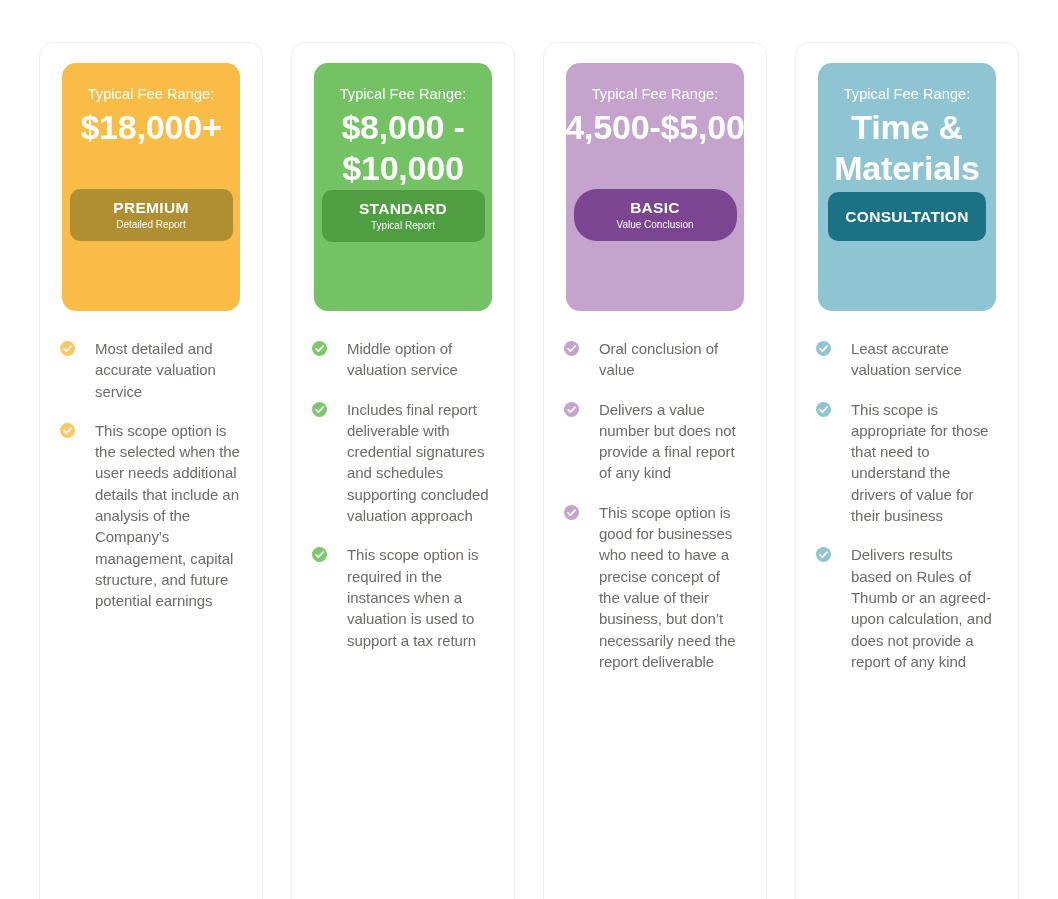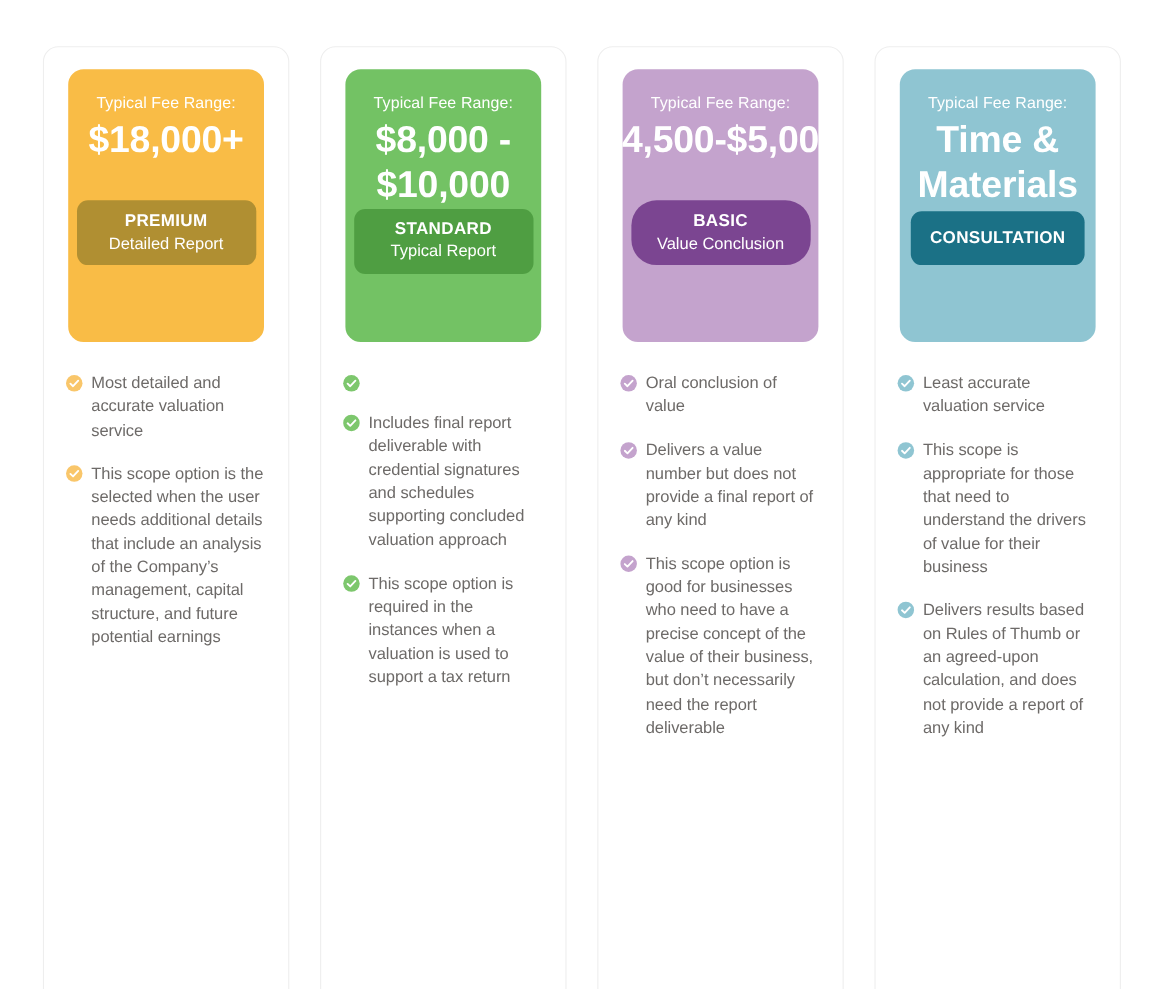--- a/index.html
+++ b/index.html
@@ -84,41 +84,41 @@
     color: #ffffff;
     font-size: 15.5px;
     font-weight: 700;
     letter-spacing: 0.3px;
     line-height: 1.25;
     text-align: center;
   }
 
   .badge-sub {
     color: #ffffff;
-    font-size: 15px;
+    font-size: 10px;
     font-weight: 400;
     line-height: 1.3;
     text-align: right;
     margin-top: 1px;
   }
 
   .badge-sub:empty { display: none; }
 
   .features {
     width: 100%;
     padding: 27px 22px 0 20px;
     display: flex;
     flex-direction: column;
     gap: 18px;
   }
 
   .feature {
     display: flex;
     align-items: flex-start;
-    gap: 8px;
+    gap: 20px;
   }
 
   .check-icon {
     flex: 0 0 auto;
     width: 15px;
     height: 15px;
     border-radius: 50%;
     margin-top: 3px;
     display: flex;
     align-items: center;
@@ -177,20 +177,21 @@
         <div class="badge-sub">Typical Report</div>
       </div>
     </div>
     <div class="features">
         <div class="feature">
           <span class="check-icon" style="background: rgb(125, 199, 109);">
             <svg width="15" height="15" viewBox="0 0 15 15" aria-hidden="true">
               <path d="M4 7.8 L6.4 10.1 L11.1 5.1" fill="none" stroke="#ffffff" stroke-width="1.7" stroke-linecap="round" stroke-linejoin="round"></path>
             </svg>
           </span>
+          <span class="feature-text" style="color: rgb(109, 106, 104);">Middle option of valuation service</span>
         </div>
         <div class="feature">
           <span class="check-icon" style="background: rgb(125, 199, 109);">
             <svg width="15" height="15" viewBox="0 0 15 15" aria-hidden="true">
               <path d="M4 7.8 L6.4 10.1 L11.1 5.1" fill="none" stroke="#ffffff" stroke-width="1.7" stroke-linecap="round" stroke-linejoin="round"></path>
             </svg>
           </span>
           <span class="feature-text" style="color: rgb(109, 106, 104);">Includes final report deliverable with credential signatures and schedules supporting concluded valuation approach</span>
         </div>
         <div class="feature">

